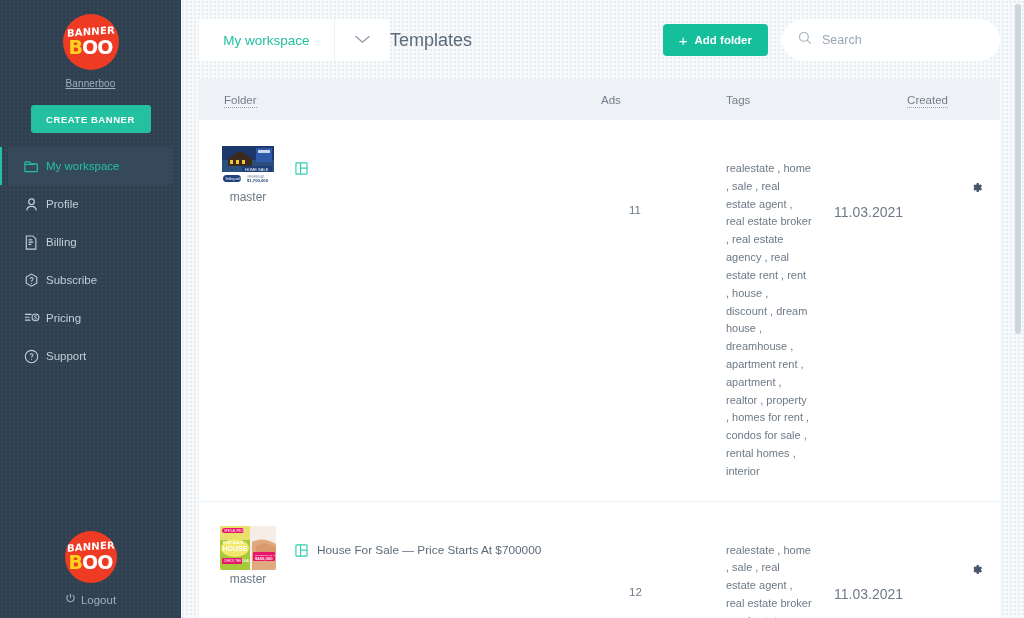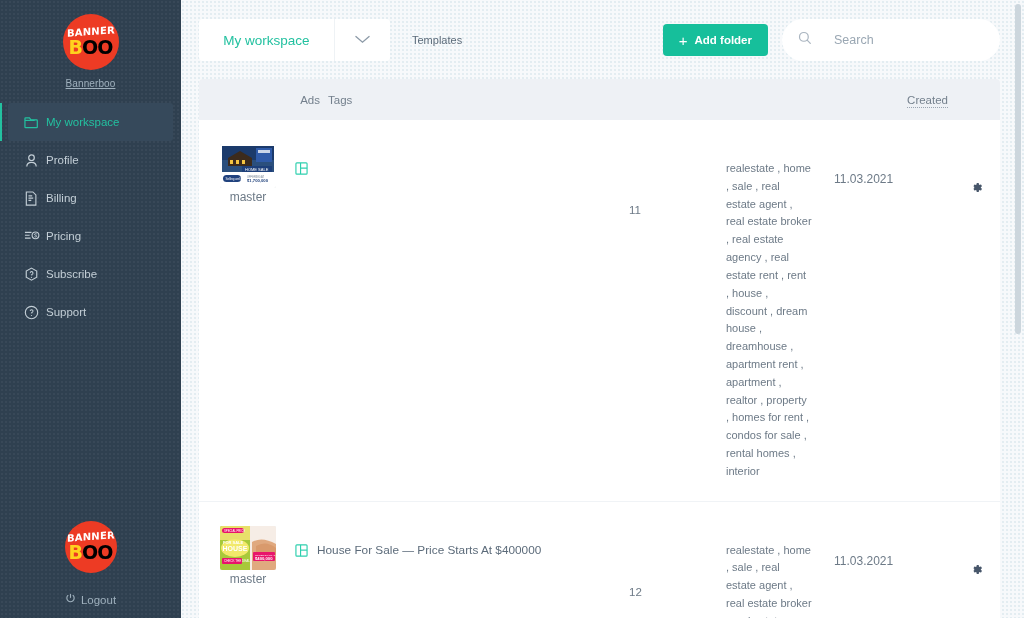--- a/index.html
+++ b/index.html
@@ -40,21 +40,21 @@
     margin-bottom: 1px;
     font-family: "DejaVu Sans", sans-serif;
   }
   .logo .l2 {
     font-size: 19px; font-weight: bold;
     letter-spacing: -1px;
     display: flex; align-items: center;
     font-family: "DejaVu Sans", sans-serif;
   }
   .logo .l2 .b { color: #ffd21e; }
-  .logo .l2 .o { color: #000000; }
+  .logo .l2 .o { color: #ffffff; }
 
   .brand-name {
     margin-top: 8px;
     font-size: 10px;
     color: #9fb0bd;
     text-decoration: underline;
     letter-spacing: .1px;
   }
   .create-banner {
     margin-top: 16px;
@@ -85,21 +85,21 @@
   }
   .nav-item .ni { width: 22px; display: flex; align-items: center; }
   .nav-item svg { display: block; }
 
   .side-bottom {
     position: absolute; bottom: 12px; left: 0; right: 0;
     display: flex; flex-direction: column; align-items: center;
   }
   .logo-sm { width: 52px; height: 52px; }
   .logout {
-    margin-top: 20px;
+    margin-top: 10px;
     display: flex; align-items: center; gap: 5px;
     color: #9fb0bd; font-size: 11.5px;
     cursor: pointer;
   }
 
   
   .main {
     flex: 1; height: 618px;
     background: #f7f9fb;
     background-image: radial-gradient(rgba(190,215,225,0.35) 1px, transparent 1px);
@@ -123,22 +123,21 @@
   }
   .ws-caret {
     height: 42px; width: 56px;
     background: #fff;
     border-radius: 0 4px 4px 0;
     border-left: 1px solid #eef2f5;
     display: flex; align-items: center; justify-content: center;
     cursor: pointer;
   }
   .templates-label {
-    margin-left: 22px;
-    font-size: 11px;
+    font-size: 18px;
     color: #5c6b7a;
   }
   .top-right {
     margin-left: auto;
     display: flex; align-items: center;
   }
   .add-folder {
     height: 32px;
     background: #16bf9b;
     color: #fff; border: none; border-radius: 4px;
@@ -157,41 +156,40 @@
     display: flex; align-items: center;
     padding: 0 16px;
     gap: 10px;
   }
   .search-box input {
     border: none; outline: none;
     font-size: 12.5px; color: #701a75;
     background: transparent;
     width: 100%;
     font-family: "Liberation Sans", sans-serif;
-    margin-left: 12px;
   }
   .search-box input::placeholder { color: #9aa7b3; }
 
   
   .table-wrap {
     margin: 17px 24px 0 18px;
     background: #fff;
     border-radius: 4px 4px 0 0;
     overflow: hidden;
   }
   .thead {
     display: flex; align-items: center;
     height: 41px;
     background: #eef1f5;
     font-size: 11.5px;
     color: #74808d;
   }
   .th { padding: 0 4px; }
   .c-folder { width: 398px; padding-left: 25px !important; }
-  .c-ads    { width: 125px; text-align: right; }
+  .c-ads    { width: 125px; }
   .c-tagsp  { flex: 1; }
   .c-created{ width: 122px; text-align: right; }
   .c-gear   { width: 48px; }
 
   .rows { background: #fff; }
   .row {
     display: flex; align-items: flex-start;
     padding: 24px 0 20px 0;
     border-bottom: 1px solid #f0f3f6;
     min-height: 124px;
@@ -239,22 +237,22 @@
   .tags-cell {
     flex: 1;
     font-size: 11px; color: #6d7a87;
     line-height: 1.62;
     margin-top: 16px;
     padding-right: 18px;
     max-width: 300px;
   }
   .created-cell {
     width: 122px;
-    font-size: 12px; color: #6d7a87;
-    margin-top: 28px;
+    font-size: 14px; color: #6d7a87;
+    margin-top: 60px;
   }
   .gear-cell {
     width: 48px;
     margin-top: 36px;
     display: flex; justify-content: center;
     cursor: pointer;
   }
 
   
   .vscroll {
@@ -280,20 +278,21 @@
         <div class="l1">BANNER</div>
         <div class="l2">
           <span class="b">B</span>
             <span class="o">OO</span>
         </div>
       </div>
     </div>
 
     <div class="brand-name">Bannerboo</div>
 
+    <button class="create-banner">CREATE BANNER</button>
 
     <nav class="nav">
 
       <div class="nav-item active">
         <span class="ni">
           <svg width="15" height="14" viewBox="0 0 16 14" fill="none" stroke="#23c1a0" stroke-width="1.3">
             <path d="M1 3.2V12.2a.8.8 0 0 0 .8.8h11.6a.8.8 0 0 0 .8-.8V5.6a.8.8 0 0 0-.8-.8H7.4L5.8 2.6H1.8a.8.8 0 0 0-.8.8z"></path>
             <path d="M1 5.3h10.4"></path>
           </svg>
         </span>
@@ -311,42 +310,42 @@
       </div>
 
       <div class="nav-item">
         <span class="ni">
           <svg width="14" height="15" viewBox="0 0 14 16" fill="none" stroke="#c3ced6" stroke-width="1.2">
             <path d="M2 1h7l3.2 3.2V15H2z"></path>
             <path d="M4.3 5.2h4M4.3 7.6h5M4.3 10h3"></path>
           </svg>
         </span>
         <span>Billing</span>
+      </div>
+
+      <div class="nav-item">
+        <span class="ni">
+          <svg width="15" height="15" viewBox="0 0 16 16" fill="none" stroke="#c3ced6" stroke-width="1.2">
+            <path d="M8 1.2l5.6 3.2v6.4L8 14l-5.6-3.2V4.4z"></path>
+            <path d="M6.6 6.2a1.5 1.5 0 1 1 1.7 1.7v1.1" stroke-width="1.1"></path>
+            <circle cx="8" cy="11" r=".65" fill="#c3ced6" stroke="none"></circle>
+          </svg>
+        </span>
+        <span>Subscribe</span>
       </div>
 
       <div class="nav-item">
         <span class="ni">
           <svg width="16" height="14" viewBox="0 0 17 14" fill="none" stroke="#c3ced6" stroke-width="1.2">
             <path d="M1 3.2h7M1 6.2h5M1 9.2h6"></path>
             <circle cx="12.2" cy="6.3" r="3.6"></circle>
             <path d="M13.6 4.9c-.5-.5-2.4-.6-2.4.5s2.3.7 2.3 1.8-1.9 1.1-2.4.4" stroke-width="1"></path>
           </svg>
         </span>
         <span>Pricing</span>
-      </div>
-
-      <div class="nav-item">
-        <span class="ni">
-          <svg width="15" height="15" viewBox="0 0 16 16" fill="none" stroke="#c3ced6" stroke-width="1.2">
-            <path d="M8 1.2l5.6 3.2v6.4L8 14l-5.6-3.2V4.4z"></path>
-            <path d="M6.6 6.2a1.5 1.5 0 1 1 1.7 1.7v1.1" stroke-width="1.1"></path>
-            <circle cx="8" cy="11" r=".65" fill="#c3ced6" stroke="none"></circle>
-          </svg>
-        </span>
-        <span>Subscribe</span>
       </div>
 
       <div class="nav-item">
         <span class="ni">
           <svg width="15" height="15" viewBox="0 0 16 16" fill="none" stroke="#c3ced6" stroke-width="1.2">
             <circle cx="8" cy="8" r="6.6"></circle>
             <path d="M6.6 6.3a1.5 1.5 0 1 1 1.7 1.7v1" stroke-width="1.1"></path>
             <circle cx="8" cy="11.2" r=".65" fill="#c3ced6" stroke="none"></circle>
           </svg>
         </span>
@@ -401,20 +400,21 @@
               <path d="M9.8 9.8l3.4 3.4" stroke-linecap="round"></path>
             </svg>
           </span>
           <input type="text" placeholder="Search" style="">
         </div>
       </div>
     </div>
 
     <div class="table-wrap">
       <div class="thead">
+        <div class="th c-folder"><span class="sortable" style="border-bottom:1px dotted #9aa5b1; padding-bottom:1px;">Folder</span></div>
         <div class="th c-ads">Ads</div>
         <div class="th c-tagsp">Tags</div>
         <div class="th c-created"><span style="border-bottom:1px dotted #9aa5b1; padding-bottom:1px;">Created</span></div>
         <div class="th c-gear"></div>
       </div>
 
       <div class="rows">
 
         <div class="row">
           <div class="cell folder-cell">
@@ -489,21 +489,21 @@
               <div class="master-label">master</div>
             </div>
             <div class="title-col">
               <span class="grid-ico">
                 <svg width="13" height="13" viewBox="0 0 14 14" fill="none" stroke="#2ecfae" stroke-width="1.25">
                   <rect x="1" y="1" width="12" height="12" rx="1"></rect>
                   <path d="M6 1v12"></path>
                     <path d="M6 6.6h7"></path>
                 </svg>
               </span>
-              <span class="row-title">House For Sale — Price Starts At $400000</span>
+              <span class="row-title">House For Sale — Price Starts At $700000</span>
             </div>
           </div>
           <div class="cell ads-cell">12</div>
           <div class="cell tags-cell">realestate , home , sale , real estate agent , real estate broker , real estate agency , real estate rent , rent , house , discount , dream house , dreamhouse , apartment rent , apartment , realtor , property , homes for rent , condos for sale , rental homes , interior</div>
           <div class="cell created-cell">11.03.2021</div>
           <div class="cell gear-cell">
             <span>
               <svg width="13" height="13" viewBox="0 0 16 16" fill="#47566a">
                 <path d="M8 5.3a2.7 2.7 0 1 0 0 5.4 2.7 2.7 0 0 0 0-5.4zm0 4a1.3 1.3 0 1 1 0-2.6 1.3 1.3 0 0 1 0 2.6z"></path>
                 <path d="M14.4 9.1l-1-.5a6.6 6.6 0 0 0 0-1.2l1-.5a.6.6 0 0 0 .26-.8l-.9-1.5a.6.6 0 0 0-.8-.24l-1 .5c-.3-.26-.64-.46-1-.62V3.1a.6.6 0 0 0-.6-.6h-1.7a.6.6 0 0 0-.6.6v1.14c-.36.16-.7.36-1 .62l-1-.5a.6.6 0 0 0-.8.24l-.9 1.5a.6.6 0 0 0 .26.8l1 .5a6.6 6.6 0 0 0 0 1.2l-1 .5a.6.6 0 0 0-.26.8l.9 1.5a.6.6 0 0 0 .8.24l1-.5c.3.26.64.46 1 .62v1.14c0 .33.27.6.6.6h1.7a.6.6 0 0 0 .6-.6v-1.14c.36-.16.7-.36 1-.62l1 .5a.6.6 0 0 0 .8-.24l.9-1.5a.6.6 0 0 0-.26-.8z"></path>

